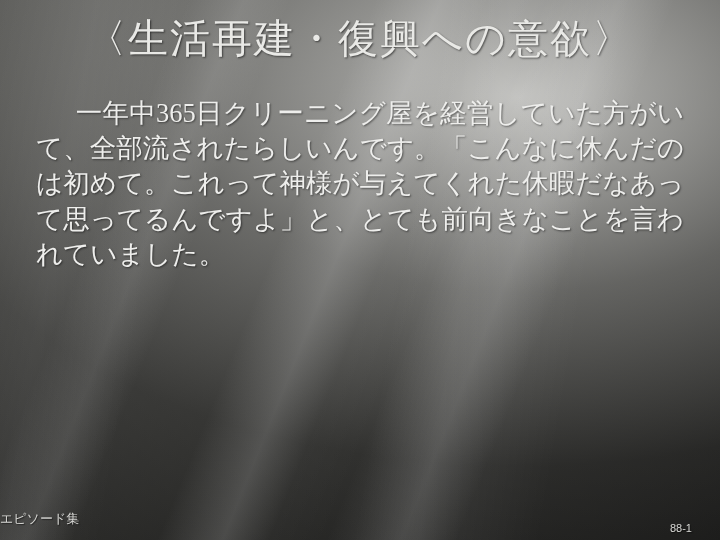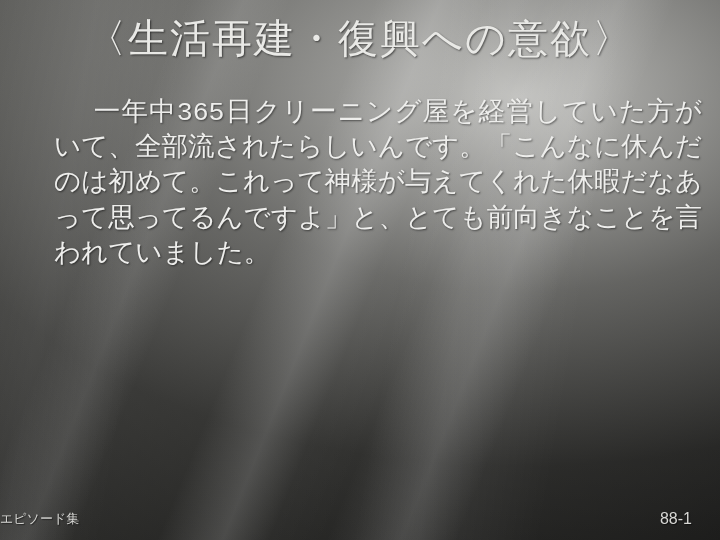--- a/index.html
+++ b/index.html
@@ -63,24 +63,23 @@
     line-height: 1.15;
     letter-spacing: 2px;
     color: #e9e9e6;
     text-shadow: 1px 1px 2px rgba(0,0,0,0.55);
     z-index: 3;
     white-space: nowrap;
   }
   .body {
     position: absolute;
     top: 96px;
-    left: 54px;
+    left: 36px;
     width: 648px;
     z-index: 3;
-    font-family: Liberation Mono, monospace;
   }
   .para {
     color: #eeeeec;
     font-size: 26.5px;
     line-height: 1.33;
     letter-spacing: 0px;
     text-shadow: 1px 1px 2px rgba(0,0,0,0.5);
     margin: 0 0 6px 0;
     text-align: justify;
     text-justify: inter-character;
@@ -101,22 +100,22 @@
     left: 0;
     width: 720px;
     font-size: 13px;
     color: #d8d8d5;
     font-family: "Liberation Sans", sans-serif;
     text-shadow: 1px 1px 1px rgba(0,0,0,0.5);
   }
   .footer-right {
     position: absolute;
     right: 28px;
-    top: 0;
-    font-size: 16px;
+    top: 12px;
+    font-size: 11px;
     color: #d8d8d5;
     font-family: "Liberation Sans", sans-serif;
     text-shadow: 1px 1px 1px rgba(0,0,0,0.5);
   }
 </style>
 </head>
 <body>
 
 <div class="slide">
 

